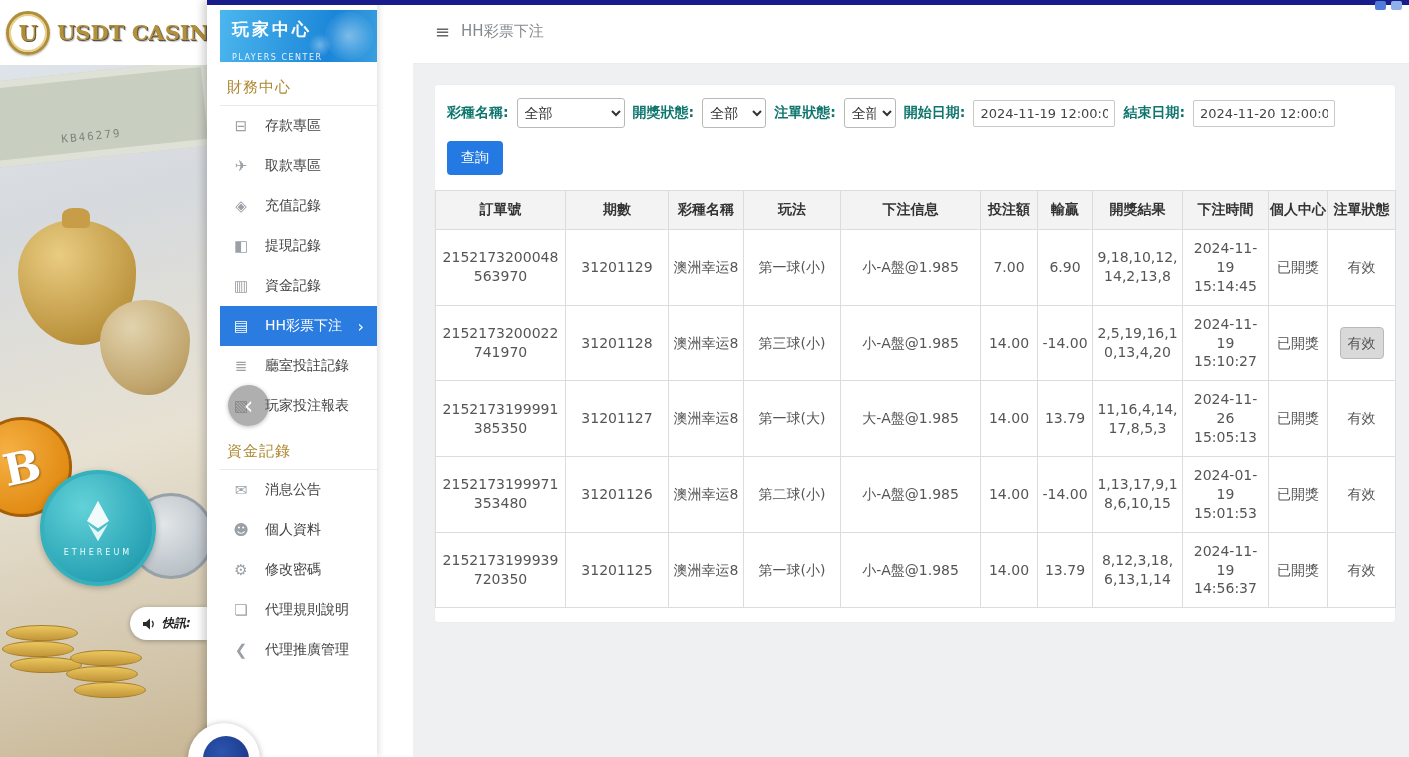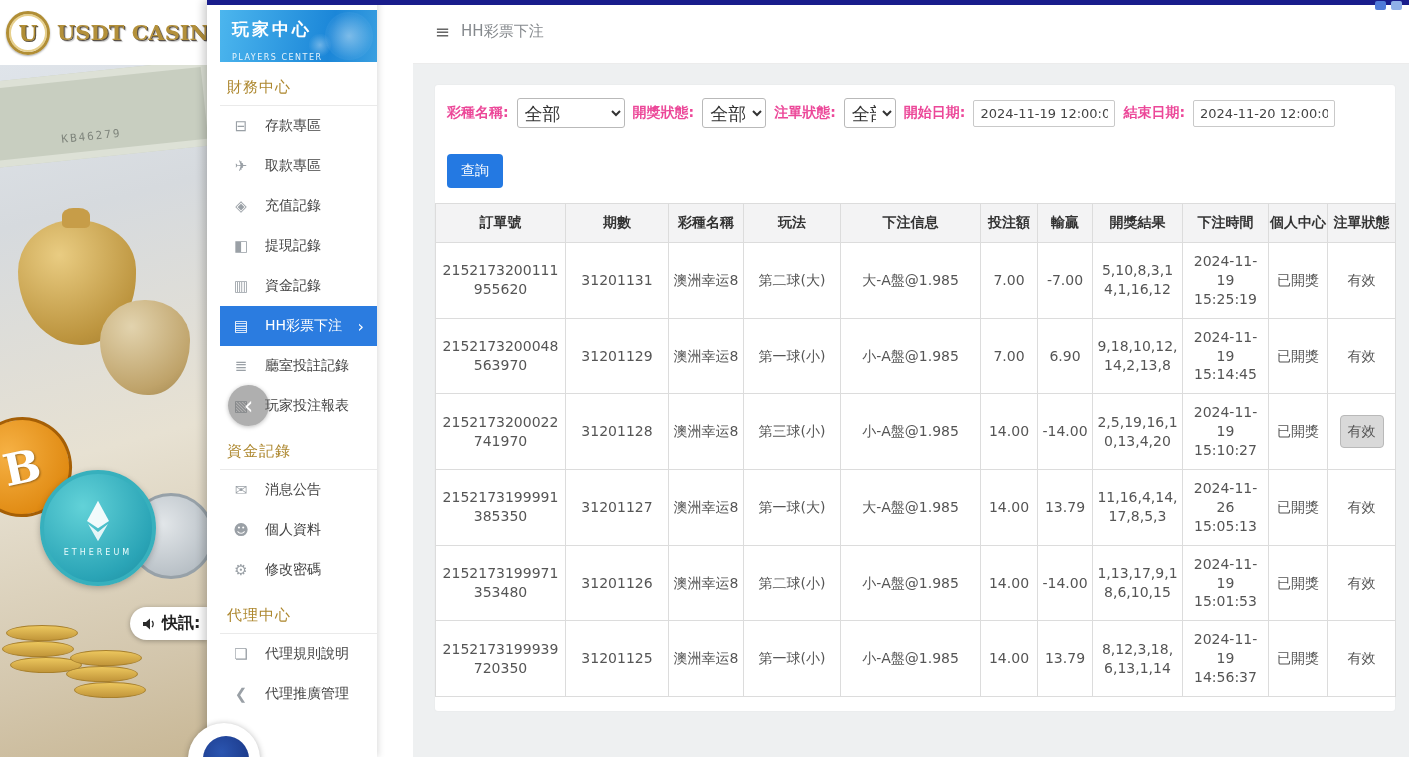--- a/index.html
+++ b/index.html
@@ -23,21 +23,21 @@
   .serial { font-size:11px; color:#7f857c; letter-spacing:2px; font-family:"DejaVu Sans Mono",monospace; }
   .bag1 { position:absolute; left:18px; top:155px; width:118px; height:125px; border-radius:48% 52% 46% 54%/42% 40% 58% 60%; background:radial-gradient(circle at 35% 28%,#e9cc82,#bd953f 70%,#a37c2c); }
   .bag1::before { content:''; position:absolute; top:-12px; left:44px; width:28px; height:20px; background:#c79d48; border-radius:40% 40% 20% 20%; }
   .bag2 { position:absolute; left:100px; top:235px; width:90px; height:95px; border-radius:50% 50% 46% 54%/44% 42% 58% 58%; background:radial-gradient(circle at 35% 28%,#e2d3ae,#bfa36a 70%,#a1854c); }
   .coin { position:absolute; width:72px; height:16px; border-radius:50%; background:linear-gradient(#ecc75e,#c2963a); border:1px solid #a8802c; }
   .silver-coin { position:absolute; left:128px; top:428px; width:86px; height:86px; border-radius:50%; background:radial-gradient(circle at 40% 35%,#e2e6e9,#aab3ba); border:3px solid #97a1a8; }
   .btc { position:absolute; left:-28px; top:352px; width:100px; height:100px; border-radius:50%; background:radial-gradient(circle at 38% 32%,#f6b144,#e08a12 75%,#c06f08); border:3px solid #a55f06; display:flex; align-items:center; justify-content:center; color:#fff; font-size:44px; font-weight:bold; font-family:"DejaVu Serif",serif; transform:rotate(-12deg); text-shadow:1px 1px 2px rgba(0,0,0,.35); }
   .eth { position:absolute; left:40px; top:405px; width:116px; height:116px; border-radius:50%; background:radial-gradient(circle at 36% 30%,#62d2d8,#2aa4b6 70%,#1d8b9d); border:4px solid #37b0bd; box-shadow:0 2px 6px rgba(0,0,0,.25); display:flex; flex-direction:column; align-items:center; justify-content:center; gap:5px; }
   .eth-label { font-size:8px; letter-spacing:3px; color:#eafcfd; }
   .news-pill { position:absolute; left:130px; top:607px; width:77px; height:33px; background:#fff; border-radius:17px 0 0 17px; box-shadow:0 1px 5px rgba(0,0,0,.3); display:flex; align-items:center; gap:5px; padding-left:11px; z-index:3; }
-  .news-label { font-size:16px; font-weight:bold; color:#222; }
+  .news-label { font-size:12px; font-weight:bold; color:#222;font-style:italic; }
   .float-circle { position:absolute; left:188px; top:723px; width:72px; height:72px; border-radius:50%; background:#fff; box-shadow:0 1px 6px rgba(0,0,0,.3); z-index:8; }
   .float-inner { position:absolute; left:203px; top:736px; width:46px; height:46px; border-radius:50%; background:radial-gradient(circle at 40% 35%,#2b55b0,#16307c); z-index:9; }
 
   
   .sidebar { position:absolute; left:207px; top:0; width:170px; height:757px; background:#fff; box-shadow:-4px 0 8px rgba(0,0,0,.18), 3px 0 6px rgba(0,0,0,.08); z-index:5; }
   .player-banner { height:52px; margin:10px 0 0 13px; background:linear-gradient(100deg,#4cb6ee 0%,#1b86d8 70%,#3a9fe0 100%); position:relative; overflow:hidden; padding:8px 0 0 12px; }
   .player-banner::after { content:''; position:absolute; right:4px; top:2px; width:48px; height:48px; border-radius:50%; background:radial-gradient(circle,rgba(255,255,255,.4),rgba(255,255,255,.05) 65%); }
   .player-banner::before { content:''; position:absolute; right:46px; top:24px; width:22px; height:22px; border-radius:50%; background:radial-gradient(circle,rgba(255,255,255,.35),rgba(255,255,255,.04) 65%); }
   .pb-title { font-size:17px; color:#fff; font-weight:bold; letter-spacing:3px; }
   .pb-sub { font-size:8px; color:rgba(255,255,255,.88); letter-spacing:1.5px; margin-top:12px; }
@@ -52,25 +52,25 @@
 
   
   .main { position:absolute; left:413px; top:0; right:0; bottom:0; background:#eef0f1; }
   .main-header { height:64px; background:#fff; display:flex; align-items:center; gap:11px; padding-left:22px; border-bottom:1px solid #ececec; }
   .hamburger { color:#666; font-size:18px; cursor:pointer; }
   .page-title { color:#85898d; font-size:15px; }
   .content { position:absolute; top:64px; left:0; right:0; bottom:0; padding:21px 14px 0 22px; overflow:hidden; }
   .panel { background:#fff; border-radius:3px; padding:13px 0 14px; box-shadow:0 0 2px rgba(0,0,0,.05); }
   .filter-area { padding:0 12px; }
   .filter-row { display:flex; align-items:center; gap:8px; }
-  .flabel { font-size:14px; font-weight:bold; color:#ec4899; white-space:nowrap; }
-  .sel { height:30px; border:1px solid #b9b9b9; border-radius:3px; background:#fff; font-size:18px; color:#333; padding:0 3px; font-family:inherit; }
+  .flabel { font-size:14px; font-weight:bold; color:#0f766e; white-space:nowrap; }
+  .sel { height:30px; border:1px solid #b9b9b9; border-radius:3px; background:#fff; font-size:14px; color:#333; padding:0 3px; font-family:inherit; }
   .w112 { width:108px; } .w66 { width:64px; } .w54 { width:52px; }
   .dinput { width:142px; height:27px; border:1px solid #c9c9c9; border-radius:2px; font-size:13px; color:#444; padding:0 6px; font-family:inherit; }
-  .btn-primary { margin-top:26px; background:#2479e2; color:#fff; border:none; border-radius:4px; font-size:14px; padding:8px 14px; cursor:pointer; font-family:inherit; }
+  .btn-primary { margin-top:13px; background:#2479e2; color:#fff; border:none; border-radius:4px; font-size:14px; padding:8px 14px; cursor:pointer; font-family:inherit; }
 
   .bets-table { width:100%; border-collapse:collapse; margin-top:15px; table-layout:fixed; }
   .bets-table th { background:#f3f3f4; font-size:14px; font-weight:bold; color:#333; padding:10px 1px; border:1px solid #dcdcdc; white-space:nowrap; overflow:hidden; }
   .bets-table td { font-size:14px; color:#555; text-align:center; padding:9px 3px; border:1px solid #dcdcdc; line-height:1.35; }
   .cc0, .cc7 { word-break:break-all; }
   .hl { display:inline-block; background:#d9d9d9; border:1px solid #b9b9b9; border-radius:4px; padding:6px 7px; color:#555; }
   col.c0{width:130px} col.c1{width:103px} col.c2{width:75px} col.c3{width:97px} col.c4{width:140px}
   col.c5{width:57px} col.c6{width:55px} col.c7{width:90px} col.c8{width:86px} col.c9{width:59px} col.c10{width:68px}
 </style>
 </head>
@@ -171,21 +171,20 @@
         <span class="lbl">消息公告</span>
       </div>
       <div class="menu-item">
         <span class="ic">☻</span>
         <span class="lbl">個人資料</span>
       </div>
       <div class="menu-item">
         <span class="ic">⚙</span>
         <span class="lbl">修改密碼</span>
       </div>
-      <div class="section-header">代理中心</div>
       <div class="menu-item">
         <span class="ic">❏</span>
         <span class="lbl">代理規則說明</span>
       </div>
       <div class="menu-item">
         <span class="ic">❮</span>
         <span class="lbl">代理推廣管理</span>
       </div>
     </nav>
 </div>
@@ -239,33 +238,20 @@
               <th>投注額</th>
               <th>輸贏</th>
               <th>開獎結果</th>
               <th>下注時間</th>
               <th>個人中心</th>
               <th>注單狀態</th>
             </tr>
         </thead>
         <tbody id="tbody-rows">
             <tr>
-              <td class="cc0">2152173200111955620</td>
-              <td class="cc1">31201131</td>
-              <td class="cc2">澳洲幸运8</td>
-              <td class="cc3">第二球(大)</td>
-              <td class="cc4">大-A盤@1.985</td>
-              <td class="cc5">7.00</td>
-              <td class="cc6">-7.00</td>
-              <td class="cc7">5,10,8,3,14,1,16,12</td>
-              <td class="cc8">2024-11-19 15:25:19</td>
-              <td class="cc9">已開獎</td>
-              <td class="cc10">有效</td>
-            </tr>
-            <tr>
               <td class="cc0">2152173200048563970</td>
               <td class="cc1">31201129</td>
               <td class="cc2">澳洲幸运8</td>
               <td class="cc3">第一球(小)</td>
               <td class="cc4">小-A盤@1.985</td>
               <td class="cc5">7.00</td>
               <td class="cc6">6.90</td>
               <td class="cc7">9,18,10,12,14,2,13,8</td>
               <td class="cc8">2024-11-19 15:14:45</td>
               <td class="cc9">已開獎</td>
@@ -299,21 +285,21 @@
             </tr>
             <tr>
               <td class="cc0">2152173199971353480</td>
               <td class="cc1">31201126</td>
               <td class="cc2">澳洲幸运8</td>
               <td class="cc3">第二球(小)</td>
               <td class="cc4">小-A盤@1.985</td>
               <td class="cc5">14.00</td>
               <td class="cc6">-14.00</td>
               <td class="cc7">1,13,17,9,18,6,10,15</td>
-              <td class="cc8">2024-11-19 15:01:53</td>
+              <td class="cc8">2024-01-19 15:01:53</td>
               <td class="cc9">已開獎</td>
               <td class="cc10">有效</td>
             </tr>
             <tr>
               <td class="cc0">2152173199939720350</td>
               <td class="cc1">31201125</td>
               <td class="cc2">澳洲幸运8</td>
               <td class="cc3">第一球(小)</td>
               <td class="cc4">小-A盤@1.985</td>
               <td class="cc5">14.00</td>

